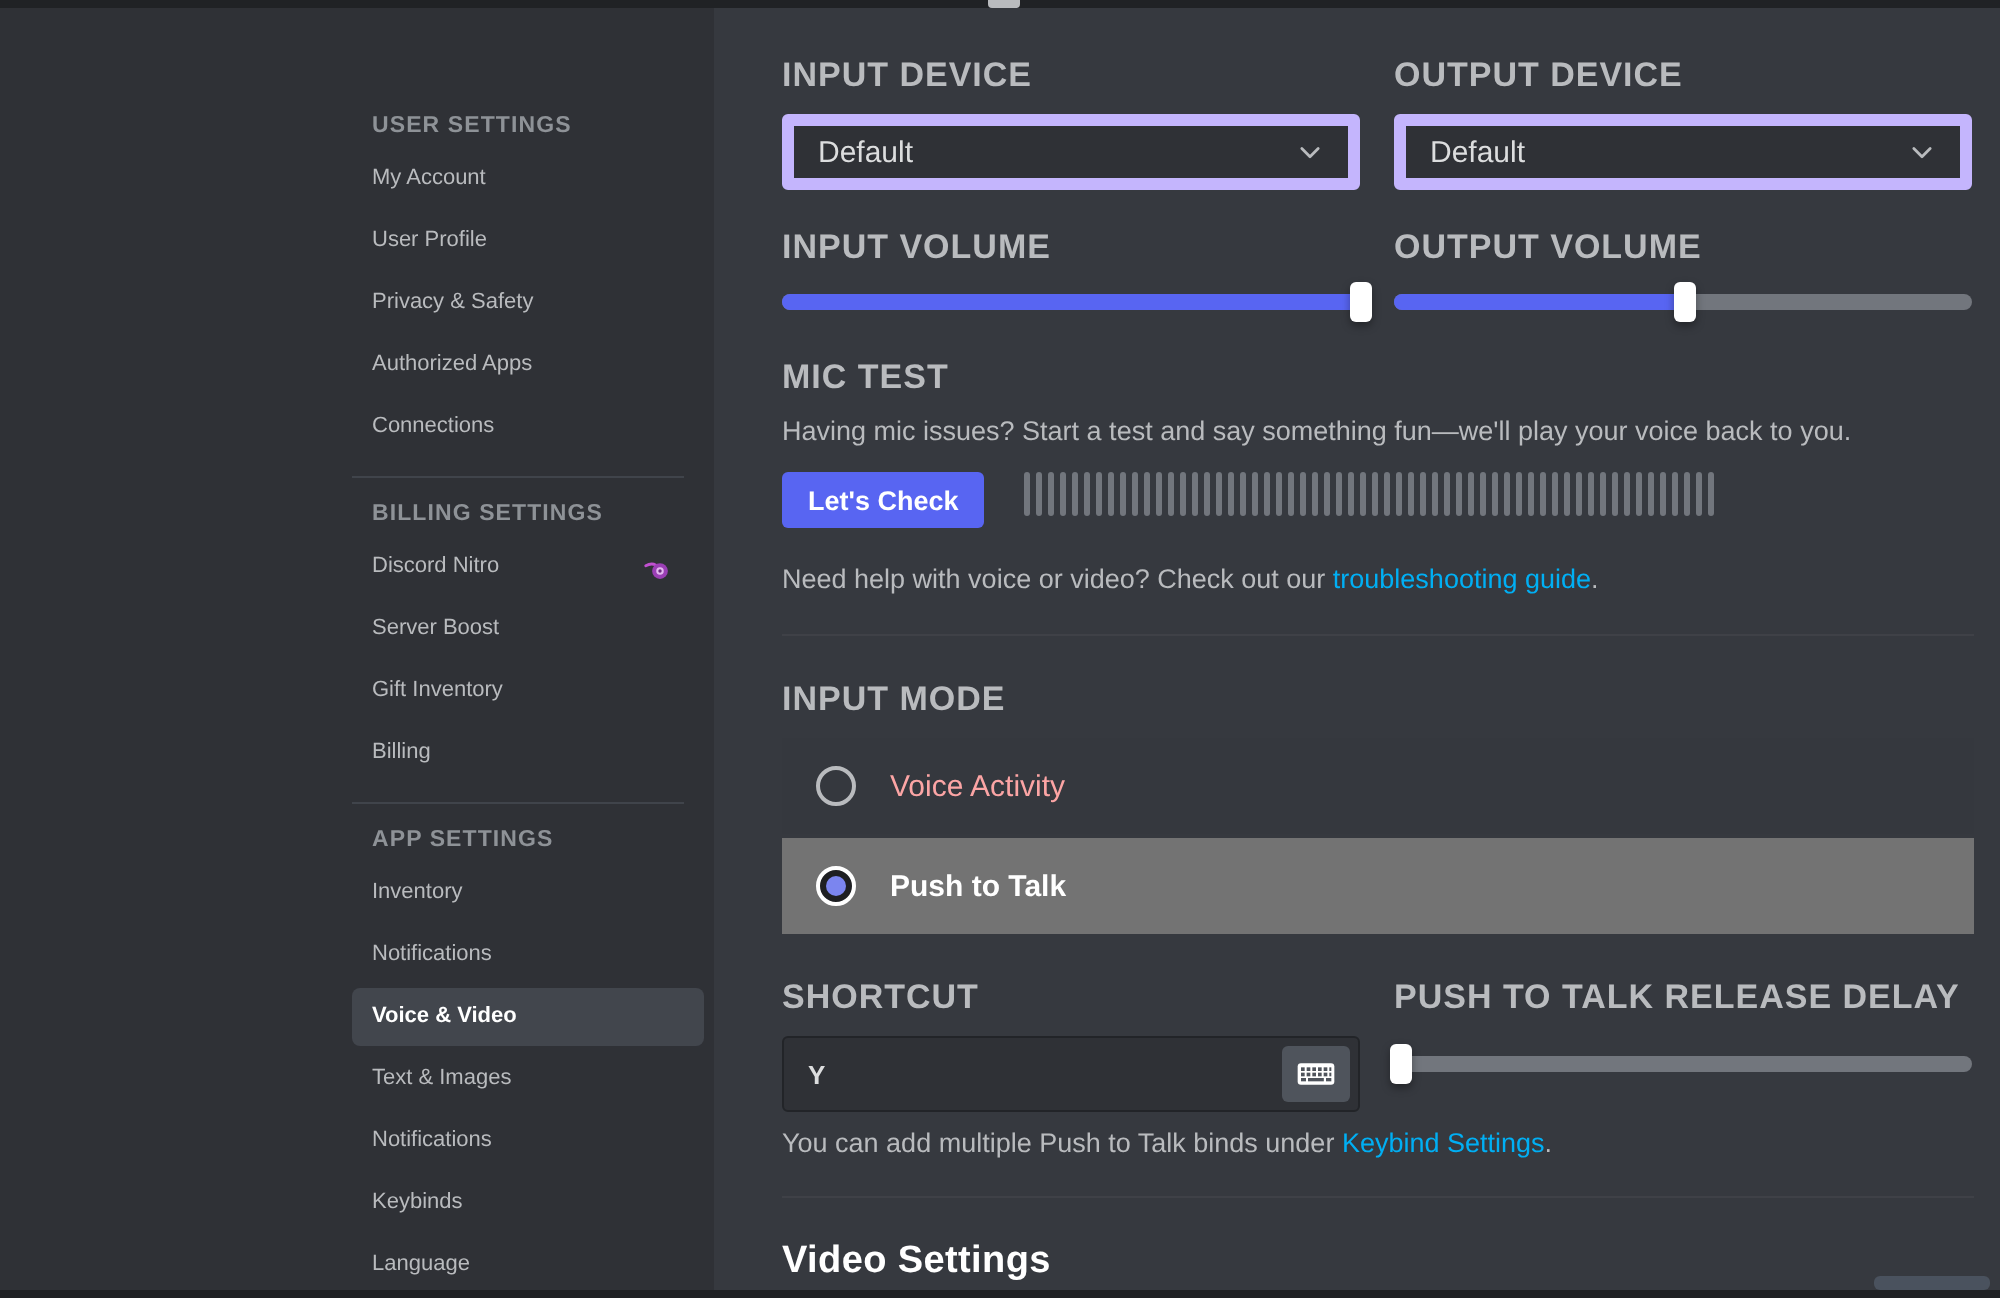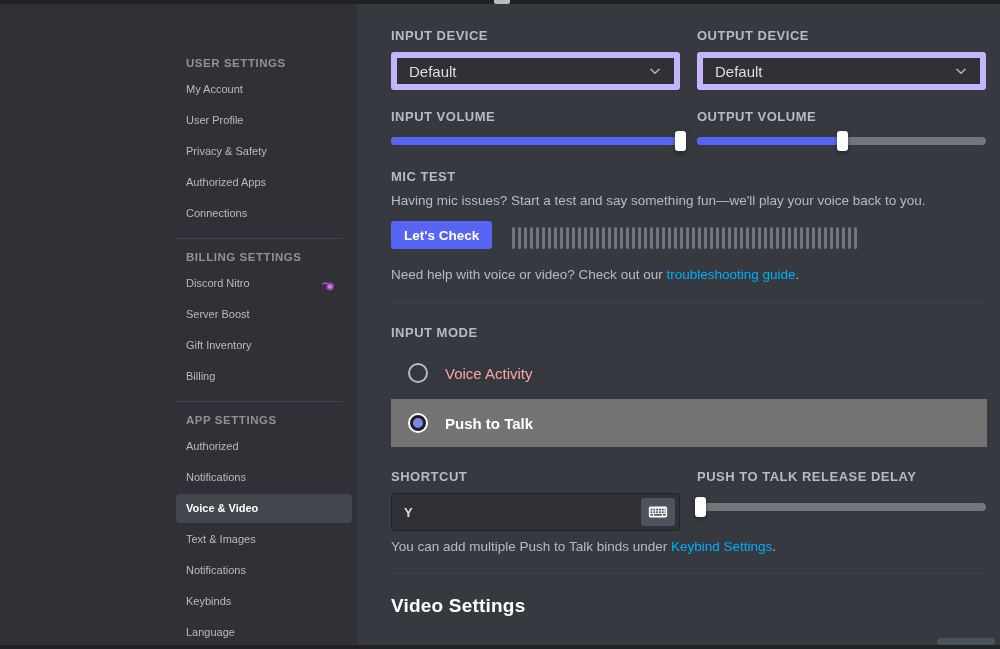--- a/index.html
+++ b/index.html
@@ -104,21 +104,21 @@
     overflow: hidden;
   }
   .content-inner {
     position: absolute;
     left: 34px;
     top: 0;
     width: 596px;
   }
 
   .field-label {
-    font-size: 13px;
+    font-size: 17px;
     font-weight: bold;
     letter-spacing: .5px;
     color: #b9bbbe;
     text-transform: uppercase;
   }
 
   .two-col {
     display: flex;
     gap: 17px;
   }
@@ -173,21 +173,21 @@
   }
 
   
   .help-text {
     font-size: 13.5px;
     color: #b9bbbe;
     line-height: 18px;
   }
   .mic-row {
     display: flex;
-    align-items: flex-end;
+    align-items: flex-start;
     gap: 20px;
     margin-top: 11px;
   }
   .btn-primary {
     background: #5865f2;
     color: #ffffff;
     font-size: 13.5px;
     font-weight: bold;
     border: none;
     border-radius: 3px;
@@ -337,21 +337,21 @@
                 <path d="M2 5.2 C4.2 4.0 6.2 4.2 7.4 4.9" stroke="#c050d0" stroke-width="1.5" fill="none" stroke-linecap="round"></path>
                 <circle cx="9.6" cy="8" r="4.2" fill="#9b3fb5"></circle>
                 <circle cx="9.6" cy="8" r="2.0" fill="#e3b8ef"></circle>
                 <circle cx="9.6" cy="8" r="0.9" fill="#6b2a80"></circle>
               </svg></span></div>
           <div class="sb-item"><span>Server Boost</span></div>
           <div class="sb-item"><span>Gift Inventory</span></div>
           <div class="sb-item"><span>Billing</span></div>
           <div class="sb-divider"></div>
           <div class="section-head">APP SETTINGS</div>
-          <div class="sb-item"><span>Authorized</span></div>
+          <div class="sb-item"><span>Inventory</span></div>
           <div class="sb-item"><span>Notifications</span></div>
           <div class="sb-item selected"><span>Voice &amp; Video</span></div>
           <div class="sb-item"><span>Text &amp; Images</span></div>
           <div class="sb-item"><span>Notifications</span></div>
           <div class="sb-item"><span>Keybinds</span></div>
           <div class="sb-item"><span>Language</span></div>
         </div>
     </div>
   </nav>
 

